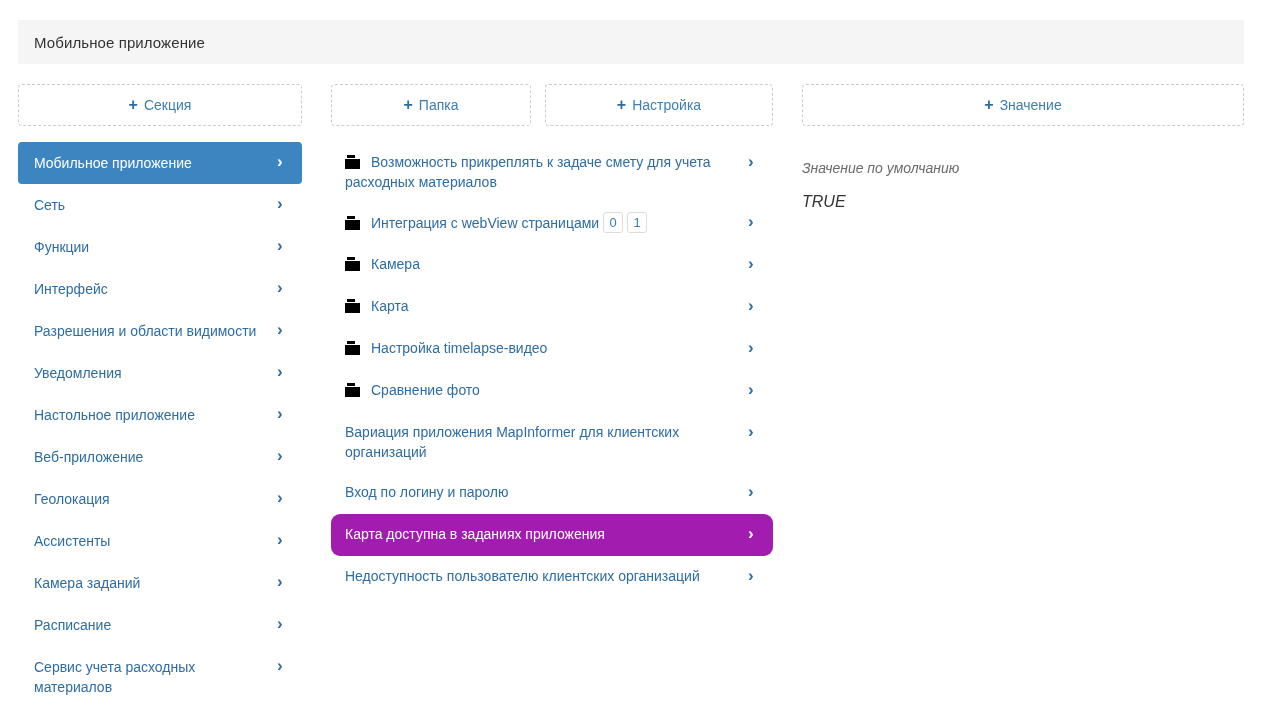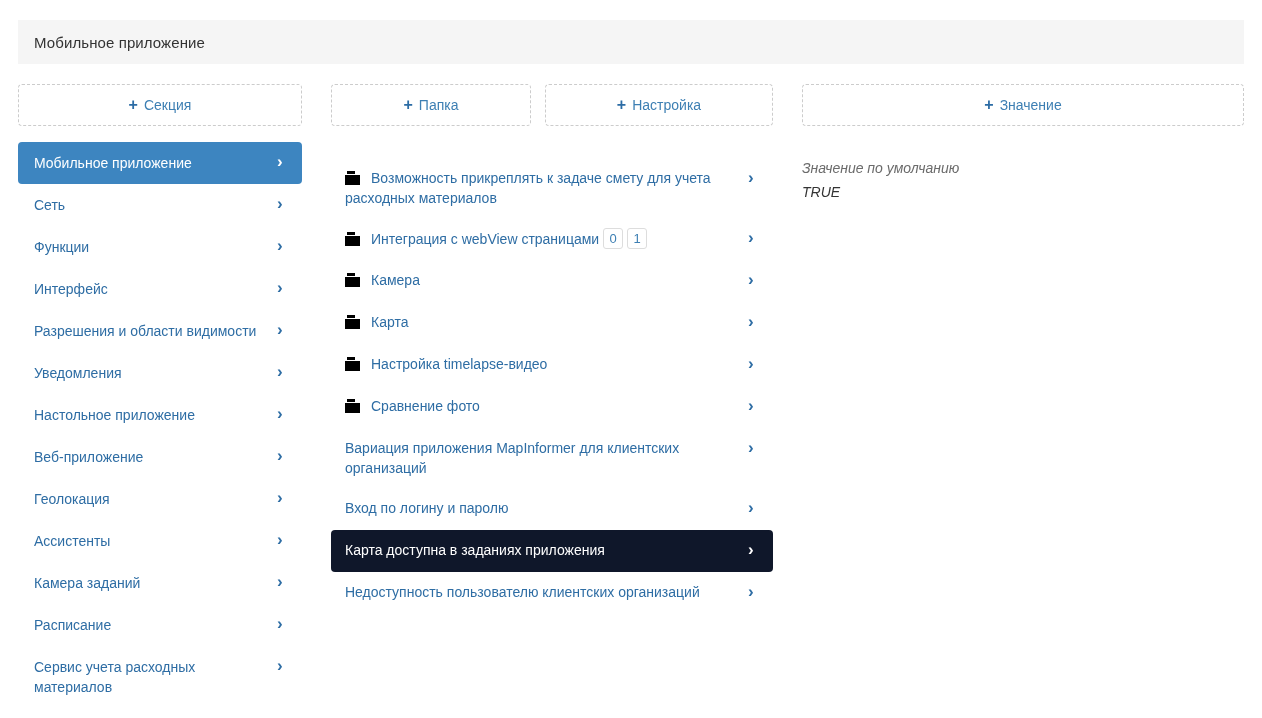--- a/index.html
+++ b/index.html
@@ -122,37 +122,38 @@
     font-size: 17px;
     font-weight: bold;
     line-height: 18px;
   }
   .section-item.active .chev { color: #ffffff; }
 
   
   .folder-list {
     position: absolute;
     left: 0;
-    top: 74px;
+    top: 58px;
     width: 442px;
   }
   .folder-item {
     box-sizing: border-box;
     position: relative;
     min-height: 42px;
     padding: 10px 40px 10px 14px;
     color: #2e6da4;
     font-size: 14px;
     line-height: 20px;
     cursor: pointer;
     border-radius: 4px;
   }
   .folder-item.active {
-    background: #0f172a;
+    background: #a21caf;
     color: #ffffff;
+    border-radius: 9px;
   }
   .folder-item.active .chev { color: #ffffff; }
   .folder-item .row-inner {
     display: block;
   }
   .fi-icon {
     display: inline-block;
     width: 15px;
     height: 14px;
     position: relative;
@@ -202,23 +203,23 @@
     width: 442px;
     font-style: italic;
   }
   .value-label {
     color: #6b6b6b;
     font-size: 14px;
     line-height: 20px;
   }
   .value-text {
     color: #333333;
-    font-size: 14px;
+    font-size: 16px;
     line-height: 24px;
-    margin-top: 2px;
+    margin-top: 12px;
   }
 </style>
 </head>
 <body>
 
 <div class="page-header">
   <span class="title">Мобильное приложение</span>
 </div>
 
 <div class="columns">

